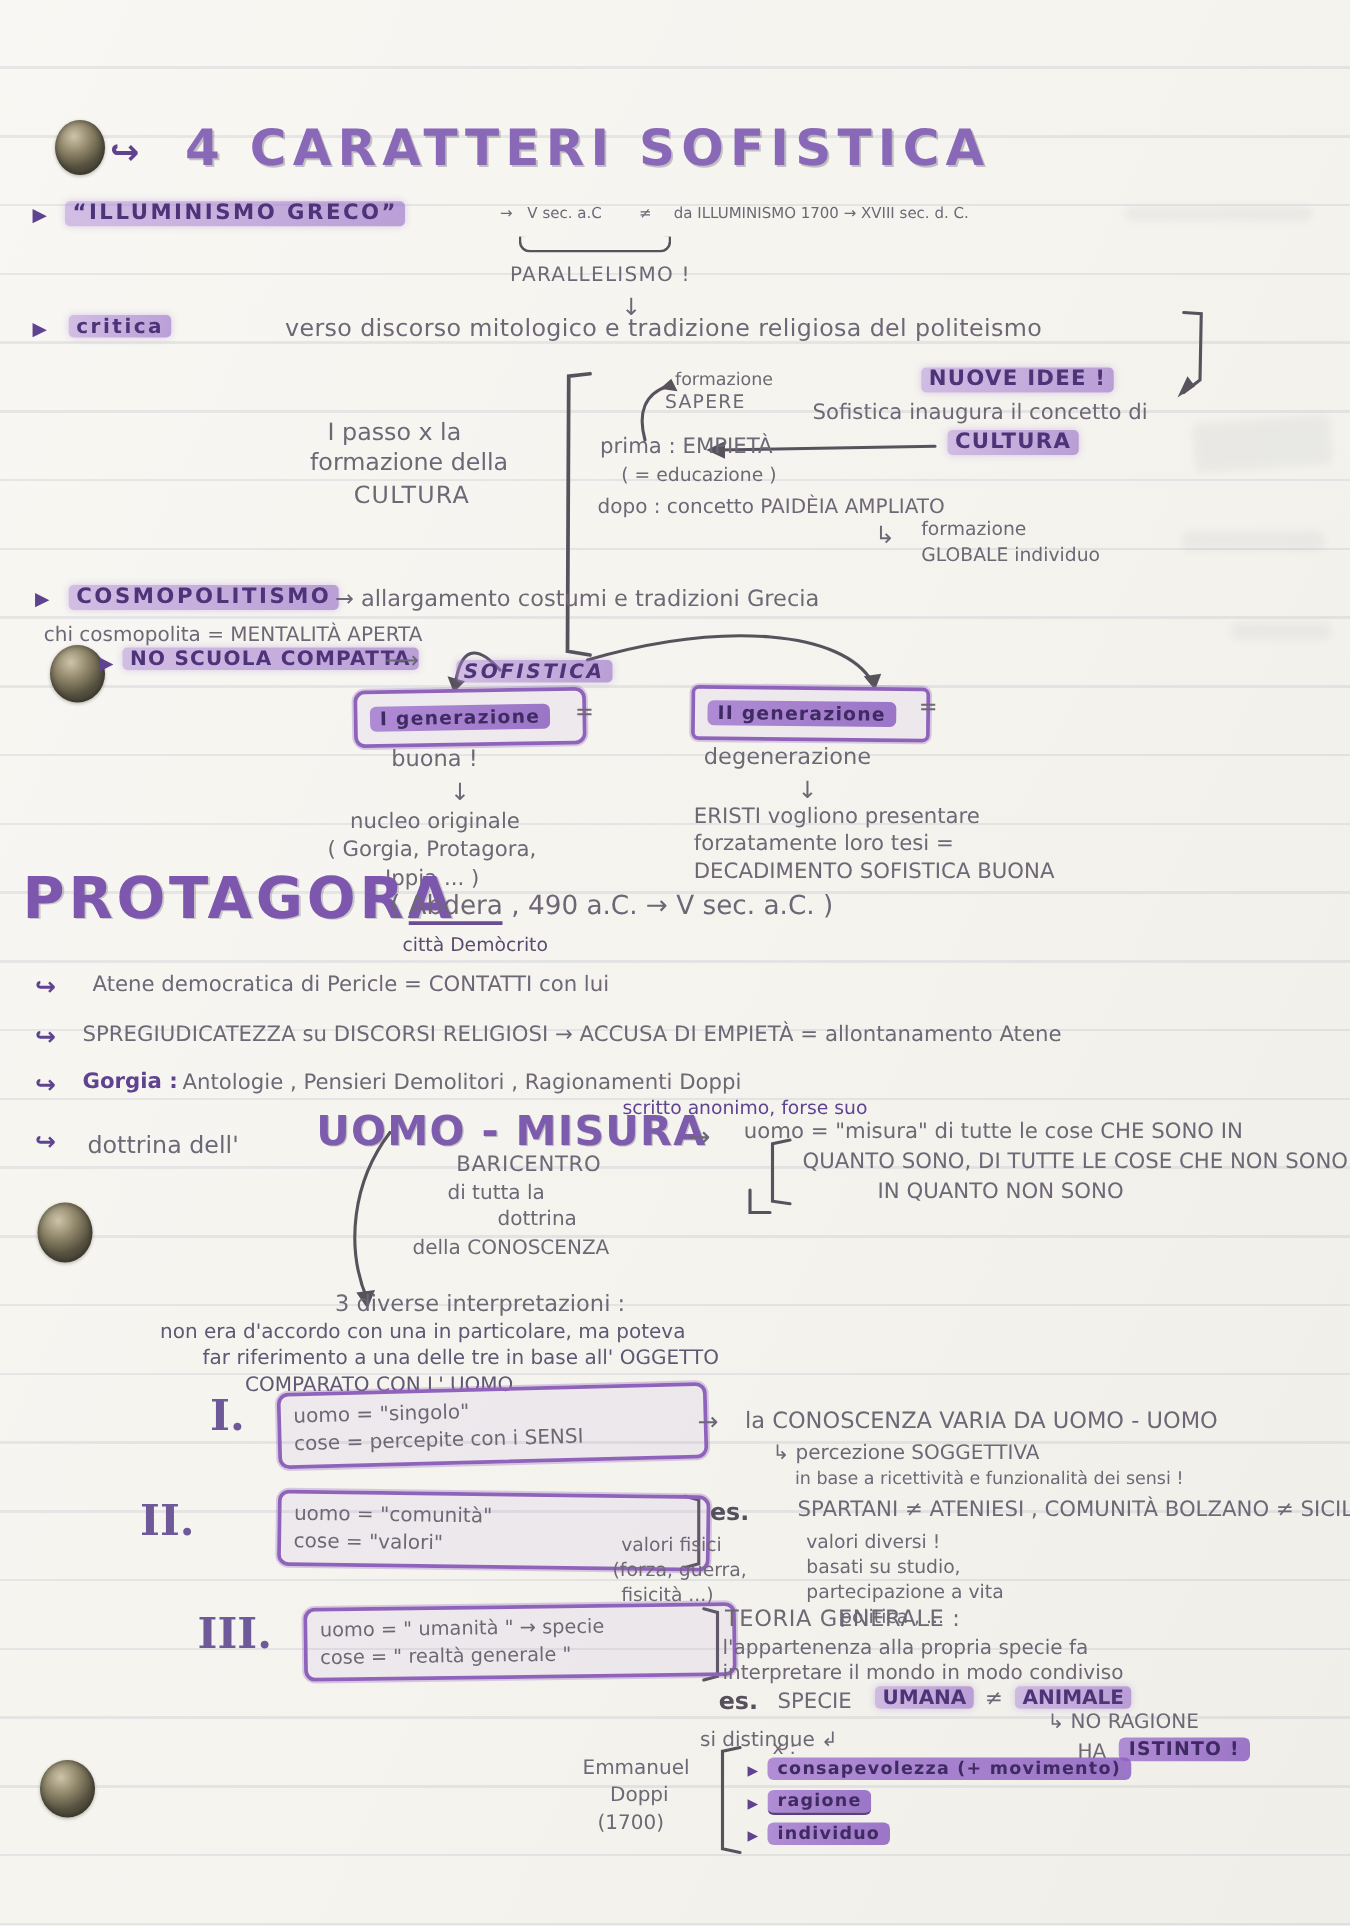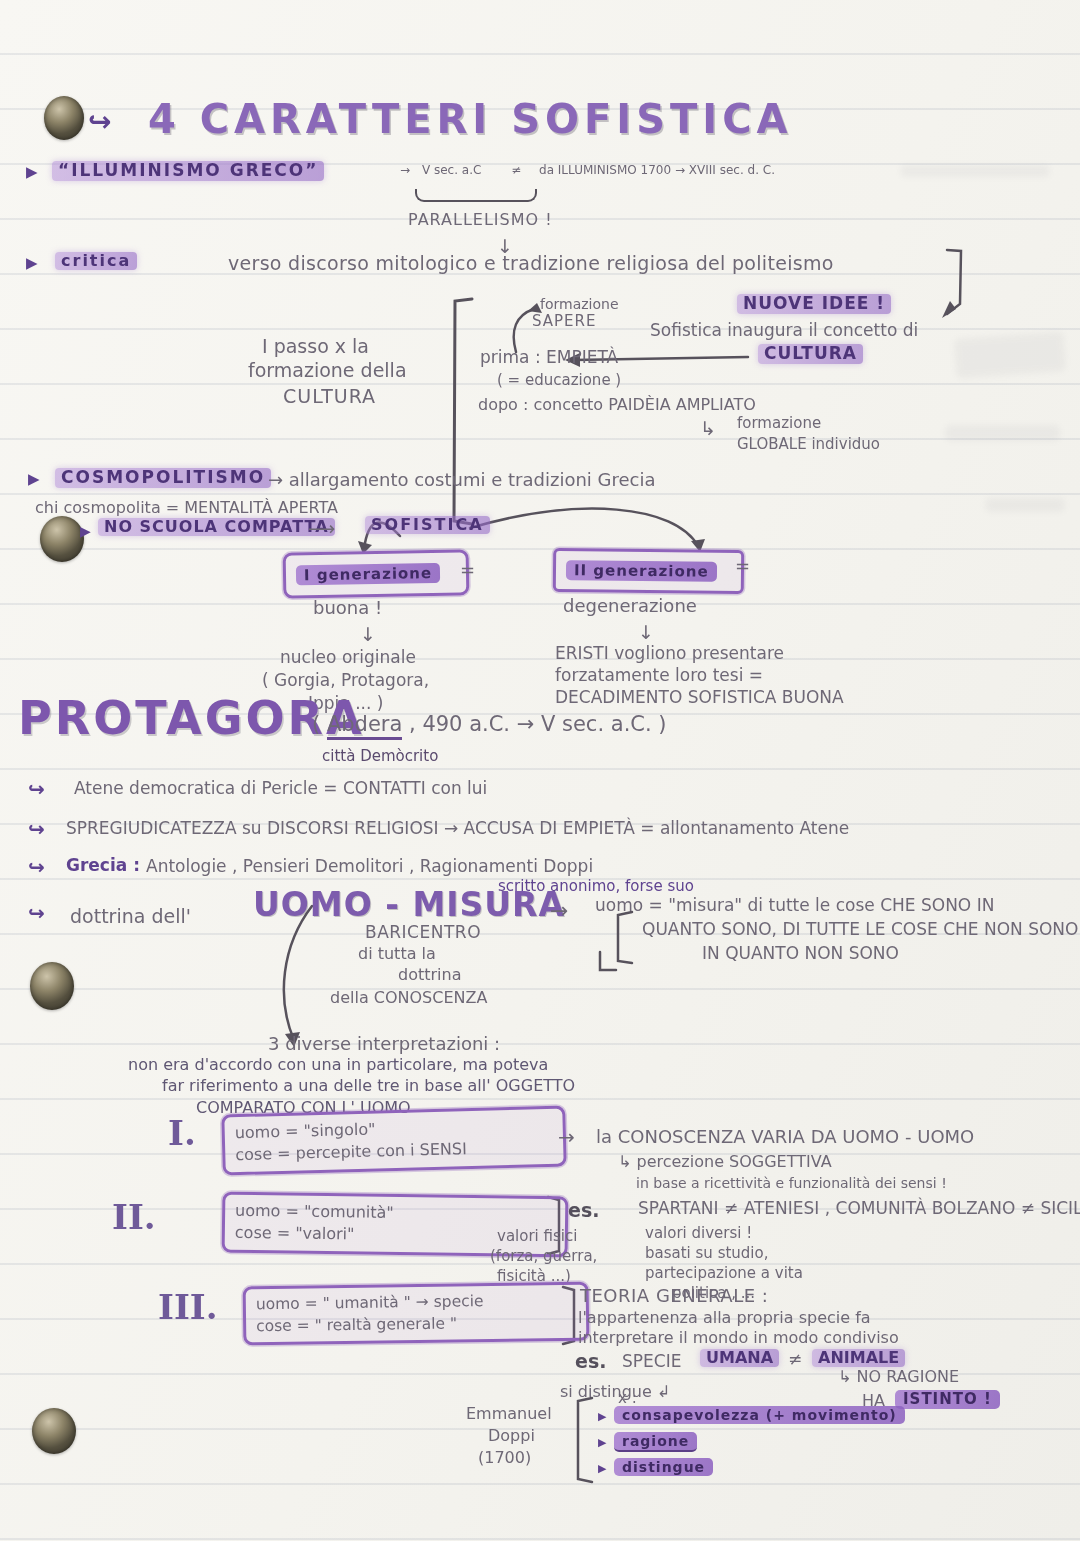--- a/index.html
+++ b/index.html
@@ -122,21 +122,21 @@
   <div class="t gray" style="left:737px;top:415px;font-size:15px;">formazione</div>
   <div class="t gray" style="left:737px;top:436px;font-size:15px;">GLOBALE  individuo</div>
 
   <div class="t purple" style="left:28px;top:471px;font-size:15px;">▶</div>
   <div class="t hl" style="left:55px;top:468px;font-size:17px;letter-spacing:2px;">COSMOPOLITISMO</div>
   <div class="t gray" style="left:268px;top:470px;font-size:18px;">→   allargamento costumi e tradizioni Grecia</div>
   <div class="t gray" style="left:35px;top:499px;font-size:16px;">chi cosmopolita =  MENTALITÀ  APERTA</div>
   <div class="t purple" style="left:80px;top:523px;font-size:14px;">▶</div>
   <div class="t hl" style="left:98px;top:518px;font-size:16px;letter-spacing:1px;">NO SCUOLA COMPATTA</div>
   <div class="t gray" style="left:308px;top:518px;font-size:19px;">⟶</div>
-  <div class="t hl" style="left:365px;top:516px;font-size:16px;letter-spacing:2px;">SOFISTICA</div>
+  <div class="t hl" style="left:365px;top:528px;font-size:16px;letter-spacing:2px;font-style:italic;">SOFISTICA</div>
 
   <div class="box" style="left:283px;top:551px;width:160px;height:30px;transform:rotate(-1deg);display:flex;align-items:center;">
     <span class="hl-bar" style="font-size:15px;">I generazione</span>
   </div>
   <div class="t gray" style="left:460px;top:560px;font-size:18px;">=</div>
   <div class="t gray" style="left:313px;top:598px;font-size:18px;">buona !</div>
   <div class="t gray" style="left:360px;top:624px;font-size:19px;">↓</div>
   <div class="box" style="left:553px;top:549px;width:165px;height:28px;transform:rotate(.6deg);display:flex;align-items:center;border-radius:6px;">
     <span class="hl-bar" style="font-size:15px;">II generazione</span>
   </div>
@@ -159,21 +159,21 @@
   </div>
   <div class="t" style="left:322px;top:748px;font-size:15px;color:#5a4a6e;">città  Demòcrito</div>
 
   <div class="t purple bold" style="left:28px;top:778px;font-size:20px;">↪</div>
   <div class="t gray" style="left:74px;top:779px;font-size:17px;">Atene democratica di Pericle =  CONTATTI  con lui</div>
 
   <div class="t purple bold" style="left:28px;top:818px;font-size:20px;">↪</div>
   <div class="t gray" style="left:66px;top:819px;font-size:17px;">SPREGIUDICATEZZA  su  DISCORSI RELIGIOSI → ACCUSA DI EMPIETÀ = allontanamento Atene</div>
 
   <div class="t purple bold" style="left:28px;top:856px;font-size:20px;">↪</div>
-  <div class="t purple bold" style="left:66px;top:856px;font-size:17px;">Grecia :</div>
+  <div class="t purple bold" style="left:66px;top:856px;font-size:17px;">Gorgia :</div>
   <div class="t gray" style="left:146px;top:857px;font-size:17px;">Antologie ,  Pensieri Demolitori ,  Ragionamenti  Doppi</div>
   <div class="t purple" style="left:498px;top:878px;font-size:15px;">scritto anonimo, forse suo</div>
 
   <div class="t purple bold" style="left:28px;top:902px;font-size:20px;">↪</div>
   <div class="t gray" style="left:70px;top:906px;font-size:19px;">dottrina dell'</div>
   <div class="t bigdoc" style="left:253px;top:886px;">UOMO - MISURA</div>
   <div class="t gray" style="left:550px;top:898px;font-size:22px;">→</div>
   <div class="t gray" style="left:595px;top:896px;font-size:17px;">uomo =  "misura"  di tutte le cose  CHE SONO IN</div>
   <div class="t gray" style="left:642px;top:920px;font-size:17px;">QUANTO SONO, DI TUTTE LE COSE CHE NON SONO</div>
   <div class="t gray" style="left:702px;top:944px;font-size:17px;">IN QUANTO NON SONO</div>
@@ -236,15 +236,15 @@
   <div class="t gray" style="left:466px;top:1405px;font-size:16px;">Emmanuel</div>
   <div class="t gray" style="left:488px;top:1427px;font-size:16px;">Doppi</div>
   <div class="t gray" style="left:478px;top:1449px;font-size:16px;">(1700)</div>
   <div class="t gray" style="left:618px;top:1390px;font-size:15px;">x :</div>
 
   <div class="t purple" style="left:598px;top:1411px;font-size:11px;">▶</div>
   <div class="t hl-bar" style="left:614px;top:1406px;font-size:14px;">consapevolezza (+ movimento)</div>
   <div class="t purple" style="left:598px;top:1437px;font-size:11px;">▶</div>
   <div class="t hl-bar" style="left:614px;top:1432px;font-size:14px;border-bottom:2.5px solid #5b3f86;">ragione</div>
   <div class="t purple" style="left:598px;top:1463px;font-size:11px;">▶</div>
-  <div class="t hl-bar" style="left:614px;top:1458px;font-size:14px;">distingue</div>
+  <div class="t hl-bar" style="left:614px;top:1458px;font-size:14px;">individuo</div>
 
 </div>
 
 </body></html>

